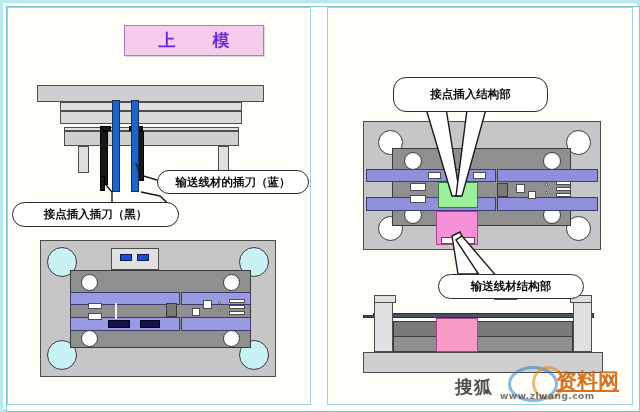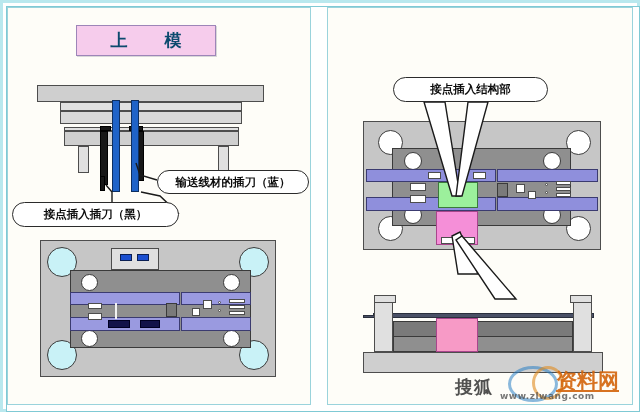--- a/index.html
+++ b/index.html
@@ -50,23 +50,24 @@
     position: absolute;
     box-sizing: border-box;
     border: 1px solid #9d85b8;
     background: #f6ccec;
     display: flex;
     align-items: center;
     justify-content: center;
     letter-spacing: 10px;
     font-weight: bold;
     font-size: 17px;
-    color: #0c4a6e;
+    color: #6d28d9;
     text-indent: 10px;
     box-shadow: 1px 1px 0 #d8d8d8;
+    margin-left: 48px;
   }
   .title-left  { left: 76px;  top: 25px; width: 140px; height: 31px; }
   .title-right { left: 396px; top: 25px; width: 140px; height: 31px; }
 
   
   .callout {
     position: absolute;
     box-sizing: border-box;
     border: 1.6px solid #2b2b2b;
     border-radius: 13px;
@@ -76,21 +77,21 @@
     justify-content: center;
     font-weight: bold;
     font-size: 11.5px;
     color: #0b0b0b;
     white-space: nowrap;
     letter-spacing: 0px;
     z-index: 40;
   }
   .co-blade-blue  { left: 157px; top: 170px; width: 152px; height: 24px; }
   .co-blade-black { left: 12px;  top: 202px; width: 167px; height: 25px; }
-  .co-contact     { left: 393px; top: 77px;  width: 155px; height: 25px; }
+  .co-contact     { left: 393px; top: 77px;  width: 155px; height: 35px; }
   .co-wire        { left: 438px; top: 274px; width: 146px; height: 25px; }
 
   
   .leader-svg {
     position: absolute;
     left: 0; top: 0;
     width: 640px; height: 412px;
     pointer-events: none;
     z-index: 35;
   }
@@ -295,20 +296,21 @@
 
     <div class="sh g-light" style="left:374px; top:300px; width:19px; height:52px;"></div>
     <div class="sh g-light" style="left:573px; top:300px; width:19px; height:52px;"></div>
     <div class="sh g-light" style="left:374px; top:295px; width:22px; height:8px;"></div>
     <div class="sh g-light" style="left:570px; top:295px; width:22px; height:8px;"></div>
 
     <div class="sh pink2" style="left:436px; top:318px; width:42px; height:34px;"></div>
   </div>
 
   <div class="callout co-contact">接点插入结构部</div>
+  <div class="callout co-wire">输送线材结构部</div>
 
   <svg class="leader-svg" viewBox="0 0 640 412" xmlns="http://www.w3.org/2000/svg">
 
     <polyline points="157,180 140,175 136,163" fill="none" stroke="#1a1a1a" stroke-width="1.4"></polyline>
 
     <polyline points="112,202 112,192 106,185" fill="none" stroke="#1a1a1a" stroke-width="1.4"></polyline>
     <polyline points="179,214 160,196 141,192" fill="none" stroke="#1a1a1a" stroke-width="1.4"></polyline>
 
     <polygon points="424,102 445,102 460,196 452,196" fill="#ffffff" stroke="#1a1a1a" stroke-width="1.4"></polygon>
     <polygon points="468,102 488,102 462,196 456,196" fill="#ffffff" stroke="#1a1a1a" stroke-width="1.4"></polygon>

